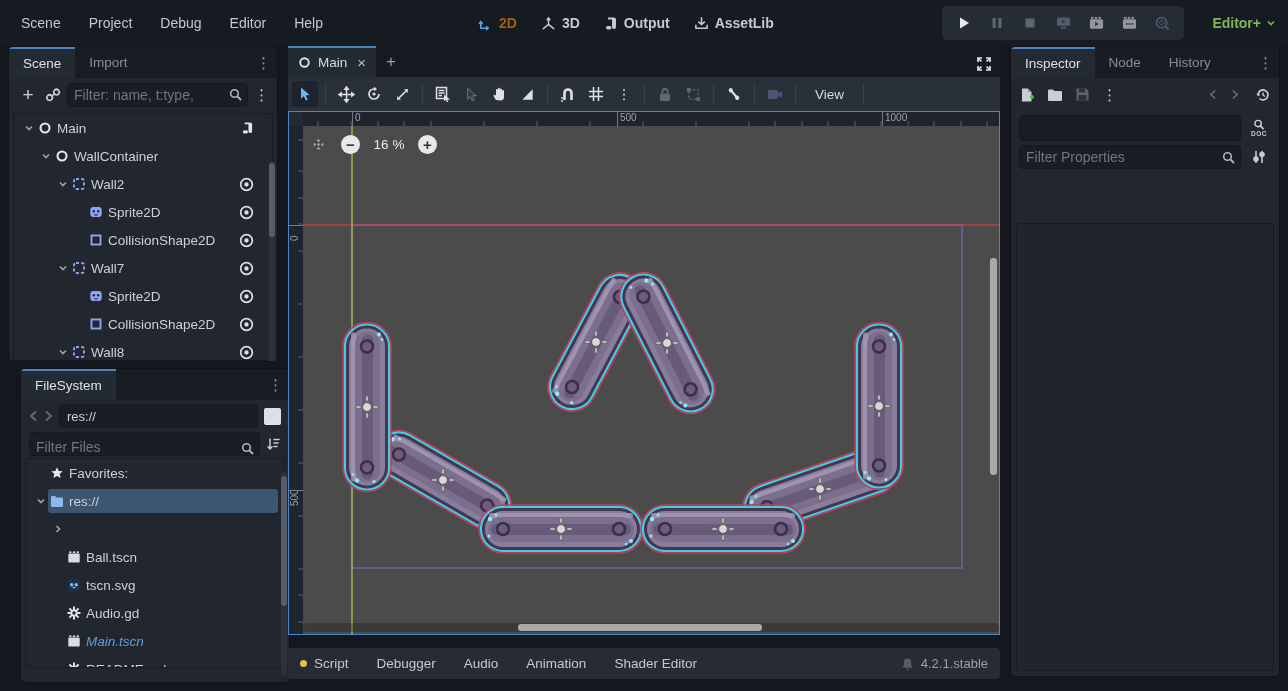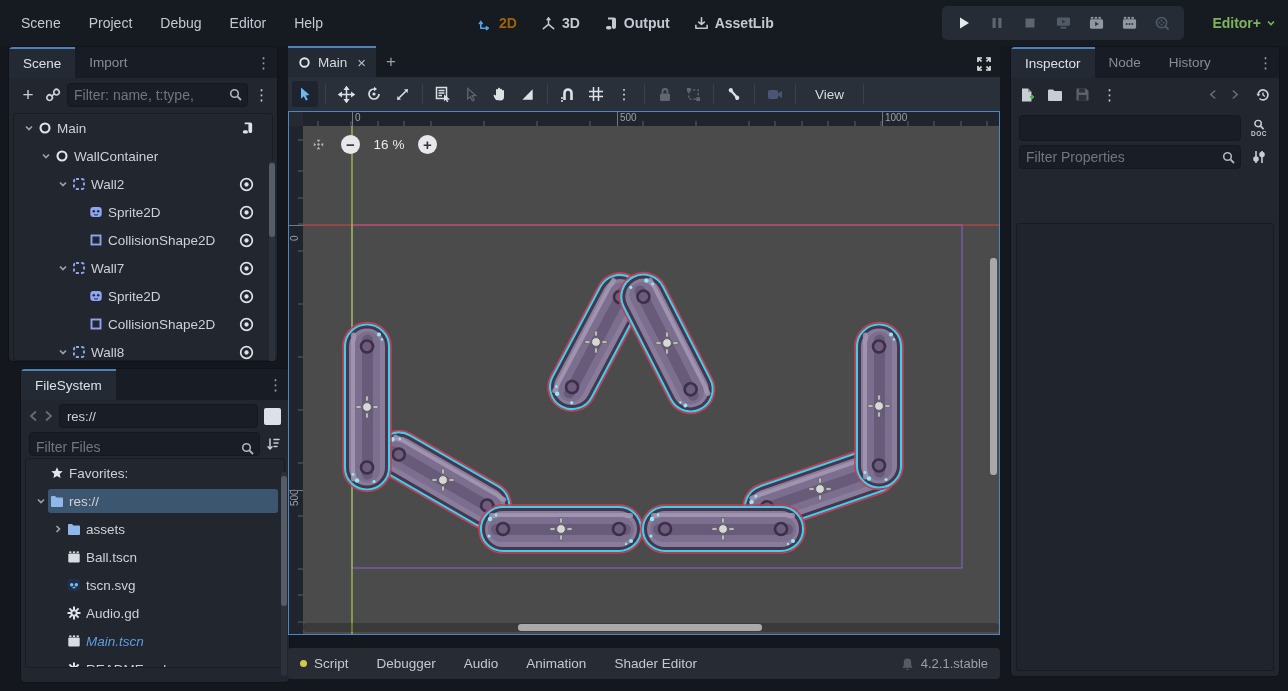--- a/index.html
+++ b/index.html
@@ -468,28 +468,20 @@
             <span class="row-label">res://</span>
           </span>
         </div>
         <div class="tree-row">
           <span style="width: 25px; flex: 0 0 auto;"></span>
           <span class="chev">
             <svg width="12" height="12" viewBox="0 0 12 12">
               <path d="M4.5 3 L7.5 6 L4.5 9" fill="none" stroke="#9aa1aa" stroke-width="1.7"></path>
             </svg>
           </span>
-          <span class="rowbody">
-            <span style="display: flex; align-items: center; flex: 0 0 auto;">
-              <svg width="14" height="13" viewBox="0 0 14 13">
-                <path d="M1 2 a1 1 0 0 1 1 -1 H5 L6.5 2.5 H12 a1 1 0 0 1 1 1 V11 a1 1 0 0 1 -1 1 H2 a1 1 0 0 1 -1 -1 Z" fill="#90b7ea"></path>
-              </svg>
-            </span>
-            <span class="row-label">assets</span>
-          </span>
         </div>
         <div class="tree-row">
           <span style="width: 25px; flex: 0 0 auto;"></span>
           <span class="chev"></span>
           <span class="rowbody">
             <span style="display: flex; align-items: center; flex: 0 0 auto;">
               <svg width="14" height="14" viewBox="0 0 14 14">
                 <rect x="1.3" y="3.4" width="11.4" height="9" rx="1.2" fill="#d9dde3"></rect>
                 <rect x="2.2" y="1.4" width="2.2" height="1.6" fill="#d9dde3"></rect>
                 <rect x="5.9" y="1.4" width="2.2" height="1.6" fill="#d9dde3"></rect>

